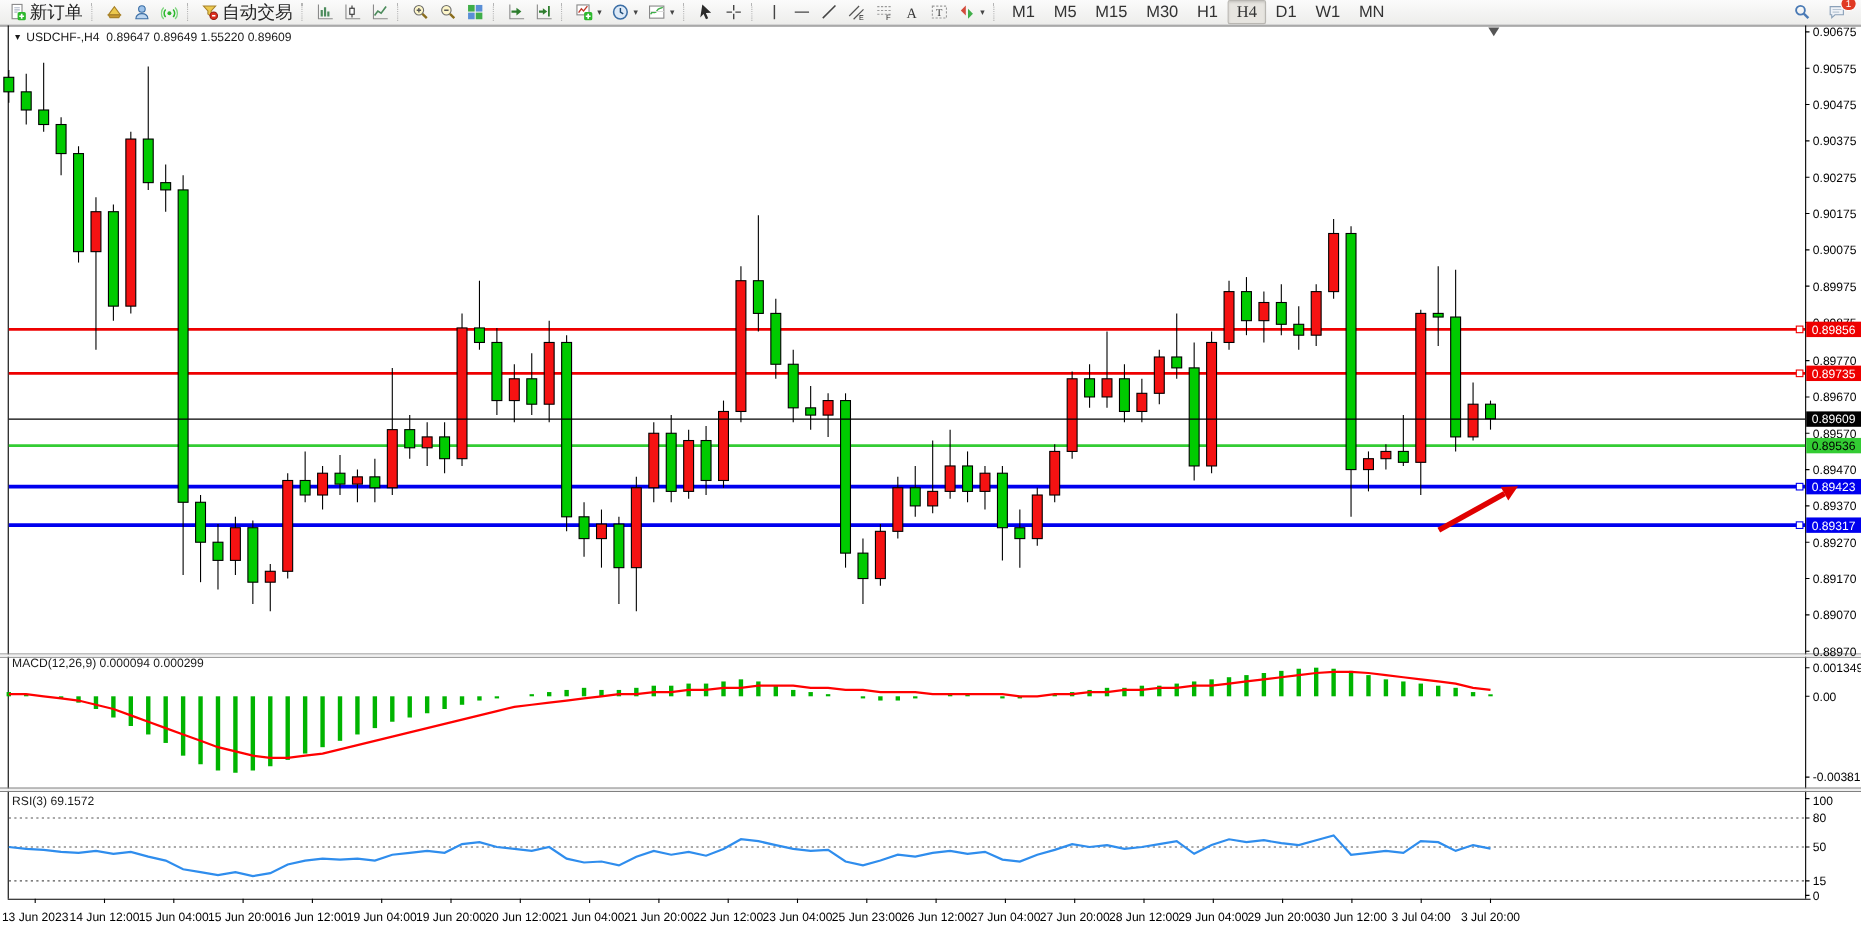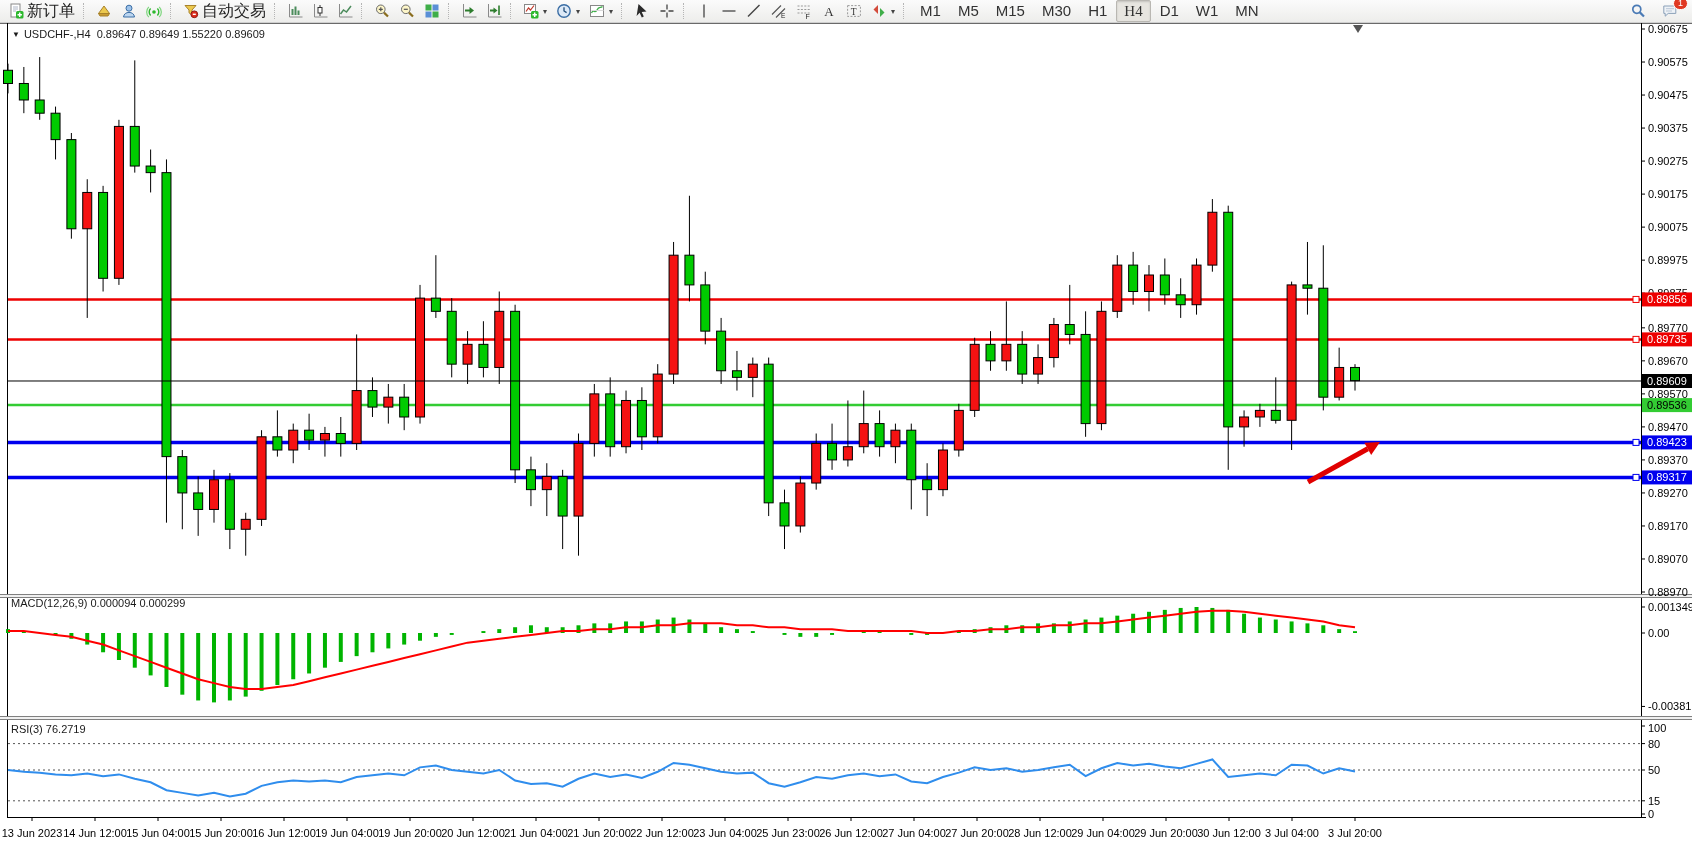--- a/index.html
+++ b/index.html
@@ -717,14 +717,14 @@
       <g>
         <line x1="1308" y1="459" x2="1367.7617981342985" y2="425.79900103650084" stroke="#e00000" stroke-width="5"></line>
         <path d="M1380 419 L1371.161298652549 431.9181019693516 L1364.362297616048 419.6799001036501 Z" fill="#e00000"></path>
       </g>
     </svg>
 
   <div class="overlay-label chart-title"><span class="tri">▼</span><span>USDCHF-,H4</span><span>&nbsp;&nbsp;</span><span>0.89647 0.89649 1.55220 0.89609</span></div>
 
   <div class="overlay-label macd-label"><span>MACD(12,26,9)</span><span>&nbsp;</span><span>0.000094 0.000299</span></div>
 
-  <div class="overlay-label rsi-label"><span>RSI(3)</span><span>&nbsp;</span><span>76.2719</span></div>
+  <div class="overlay-label rsi-label"><span>RSI(3)</span><span>&nbsp;</span><span>69.1572</span></div>
 </div>
 
 </body></html>

